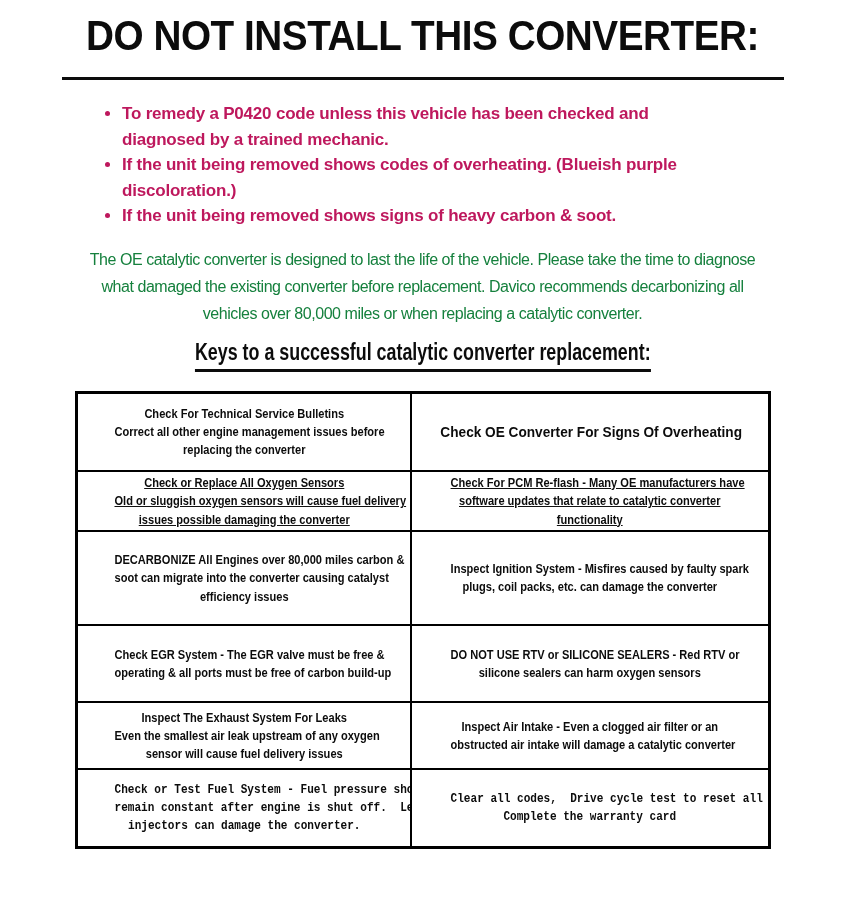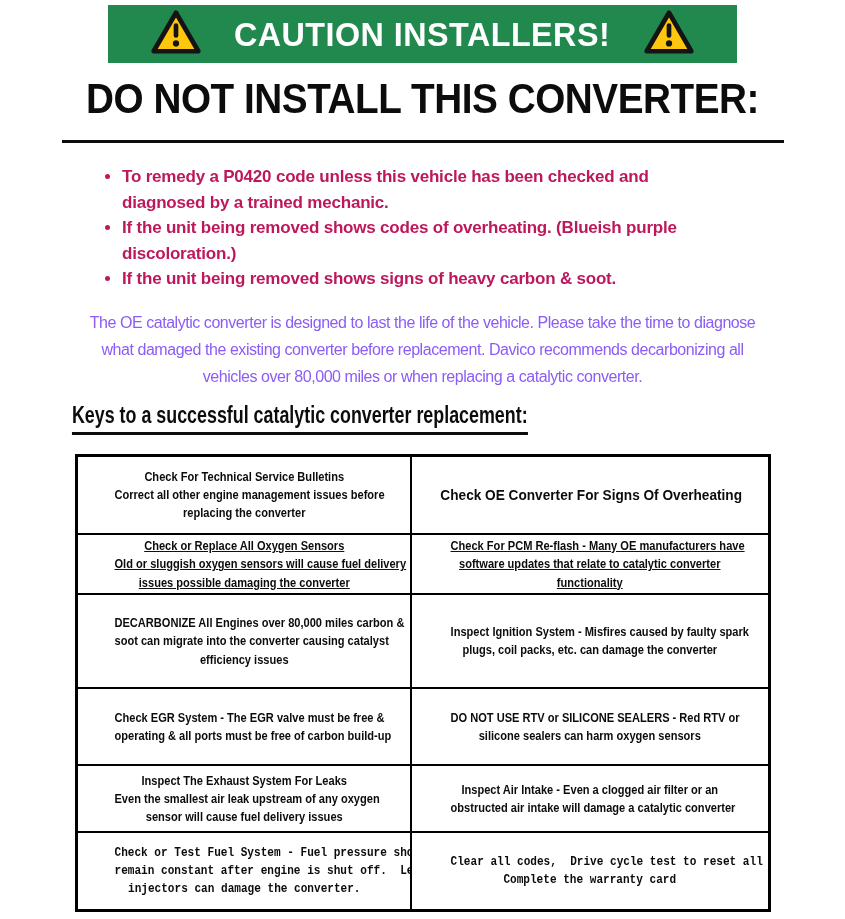--- a/index.html
+++ b/index.html
@@ -72,27 +72,27 @@
 
   
   .intro {
     margin: 17px 0 0;
     text-align: center;
     font-size: 16px;
     font-weight: 400;
     letter-spacing: -0.45px;
     line-height: 1.7;
     white-space: pre-line;
-    color: #8b5cf6;
+    color: #15803d;
   }
 
   
   .keys-heading {
     margin: 12px 0 0;
-    text-align: left;
+    text-align: center;
     line-height: 1.1;
   }
   .keys-heading span {
     display: inline-block;
     font-size: 23.5px;
     font-weight: 800;
     letter-spacing: 0;
     border-bottom: 3px solid #0c0c0c;
     padding-bottom: 3px;
     white-space: nowrap;
@@ -133,37 +133,20 @@
     transform-origin: center;
     color: #0c0c0c;
   }
   .cell--lg { font-size: 15.5px; transform: scaleX(0.88); }
 </style>
 </head>
 <body>
 
 <div class="page">
 
-  <div class="banner">
-    <span class="warn-icon">
-      <svg width="52" height="46" viewBox="0 0 100 88" xmlns="http://www.w3.org/2000/svg">
-        <path d="M50 7 L93 81 H7 Z" fill="#FFC60E" stroke="#141414" stroke-width="9" stroke-linejoin="round"></path>
-        <rect x="45.5" y="27" width="9" height="28" rx="4.5" fill="#141414"></rect>
-        <circle cx="50" cy="66" r="6" fill="#141414"></circle>
-      </svg>
-    </span>
-    <span class="banner-label">CAUTION INSTALLERS!</span>
-    <span class="warn-icon">
-      <svg width="52" height="46" viewBox="0 0 100 88" xmlns="http://www.w3.org/2000/svg">
-        <path d="M50 7 L93 81 H7 Z" fill="#FFC60E" stroke="#141414" stroke-width="9" stroke-linejoin="round"></path>
-        <rect x="45.5" y="27" width="9" height="28" rx="4.5" fill="#141414"></rect>
-        <circle cx="50" cy="66" r="6" fill="#141414"></circle>
-      </svg>
-    </span>
-  </div>
 
   <h1 class="title">DO NOT INSTALL THIS CONVERTER:</h1>
 
   <hr class="divider">
 
   <ul class="warnings">
     <li>To remedy a P0420 code unless this vehicle has been checked and
 diagnosed by a trained mechanic.</li>
     <li>If the unit being removed shows codes of overheating. (Blueish purple
 discoloration.)</li>

